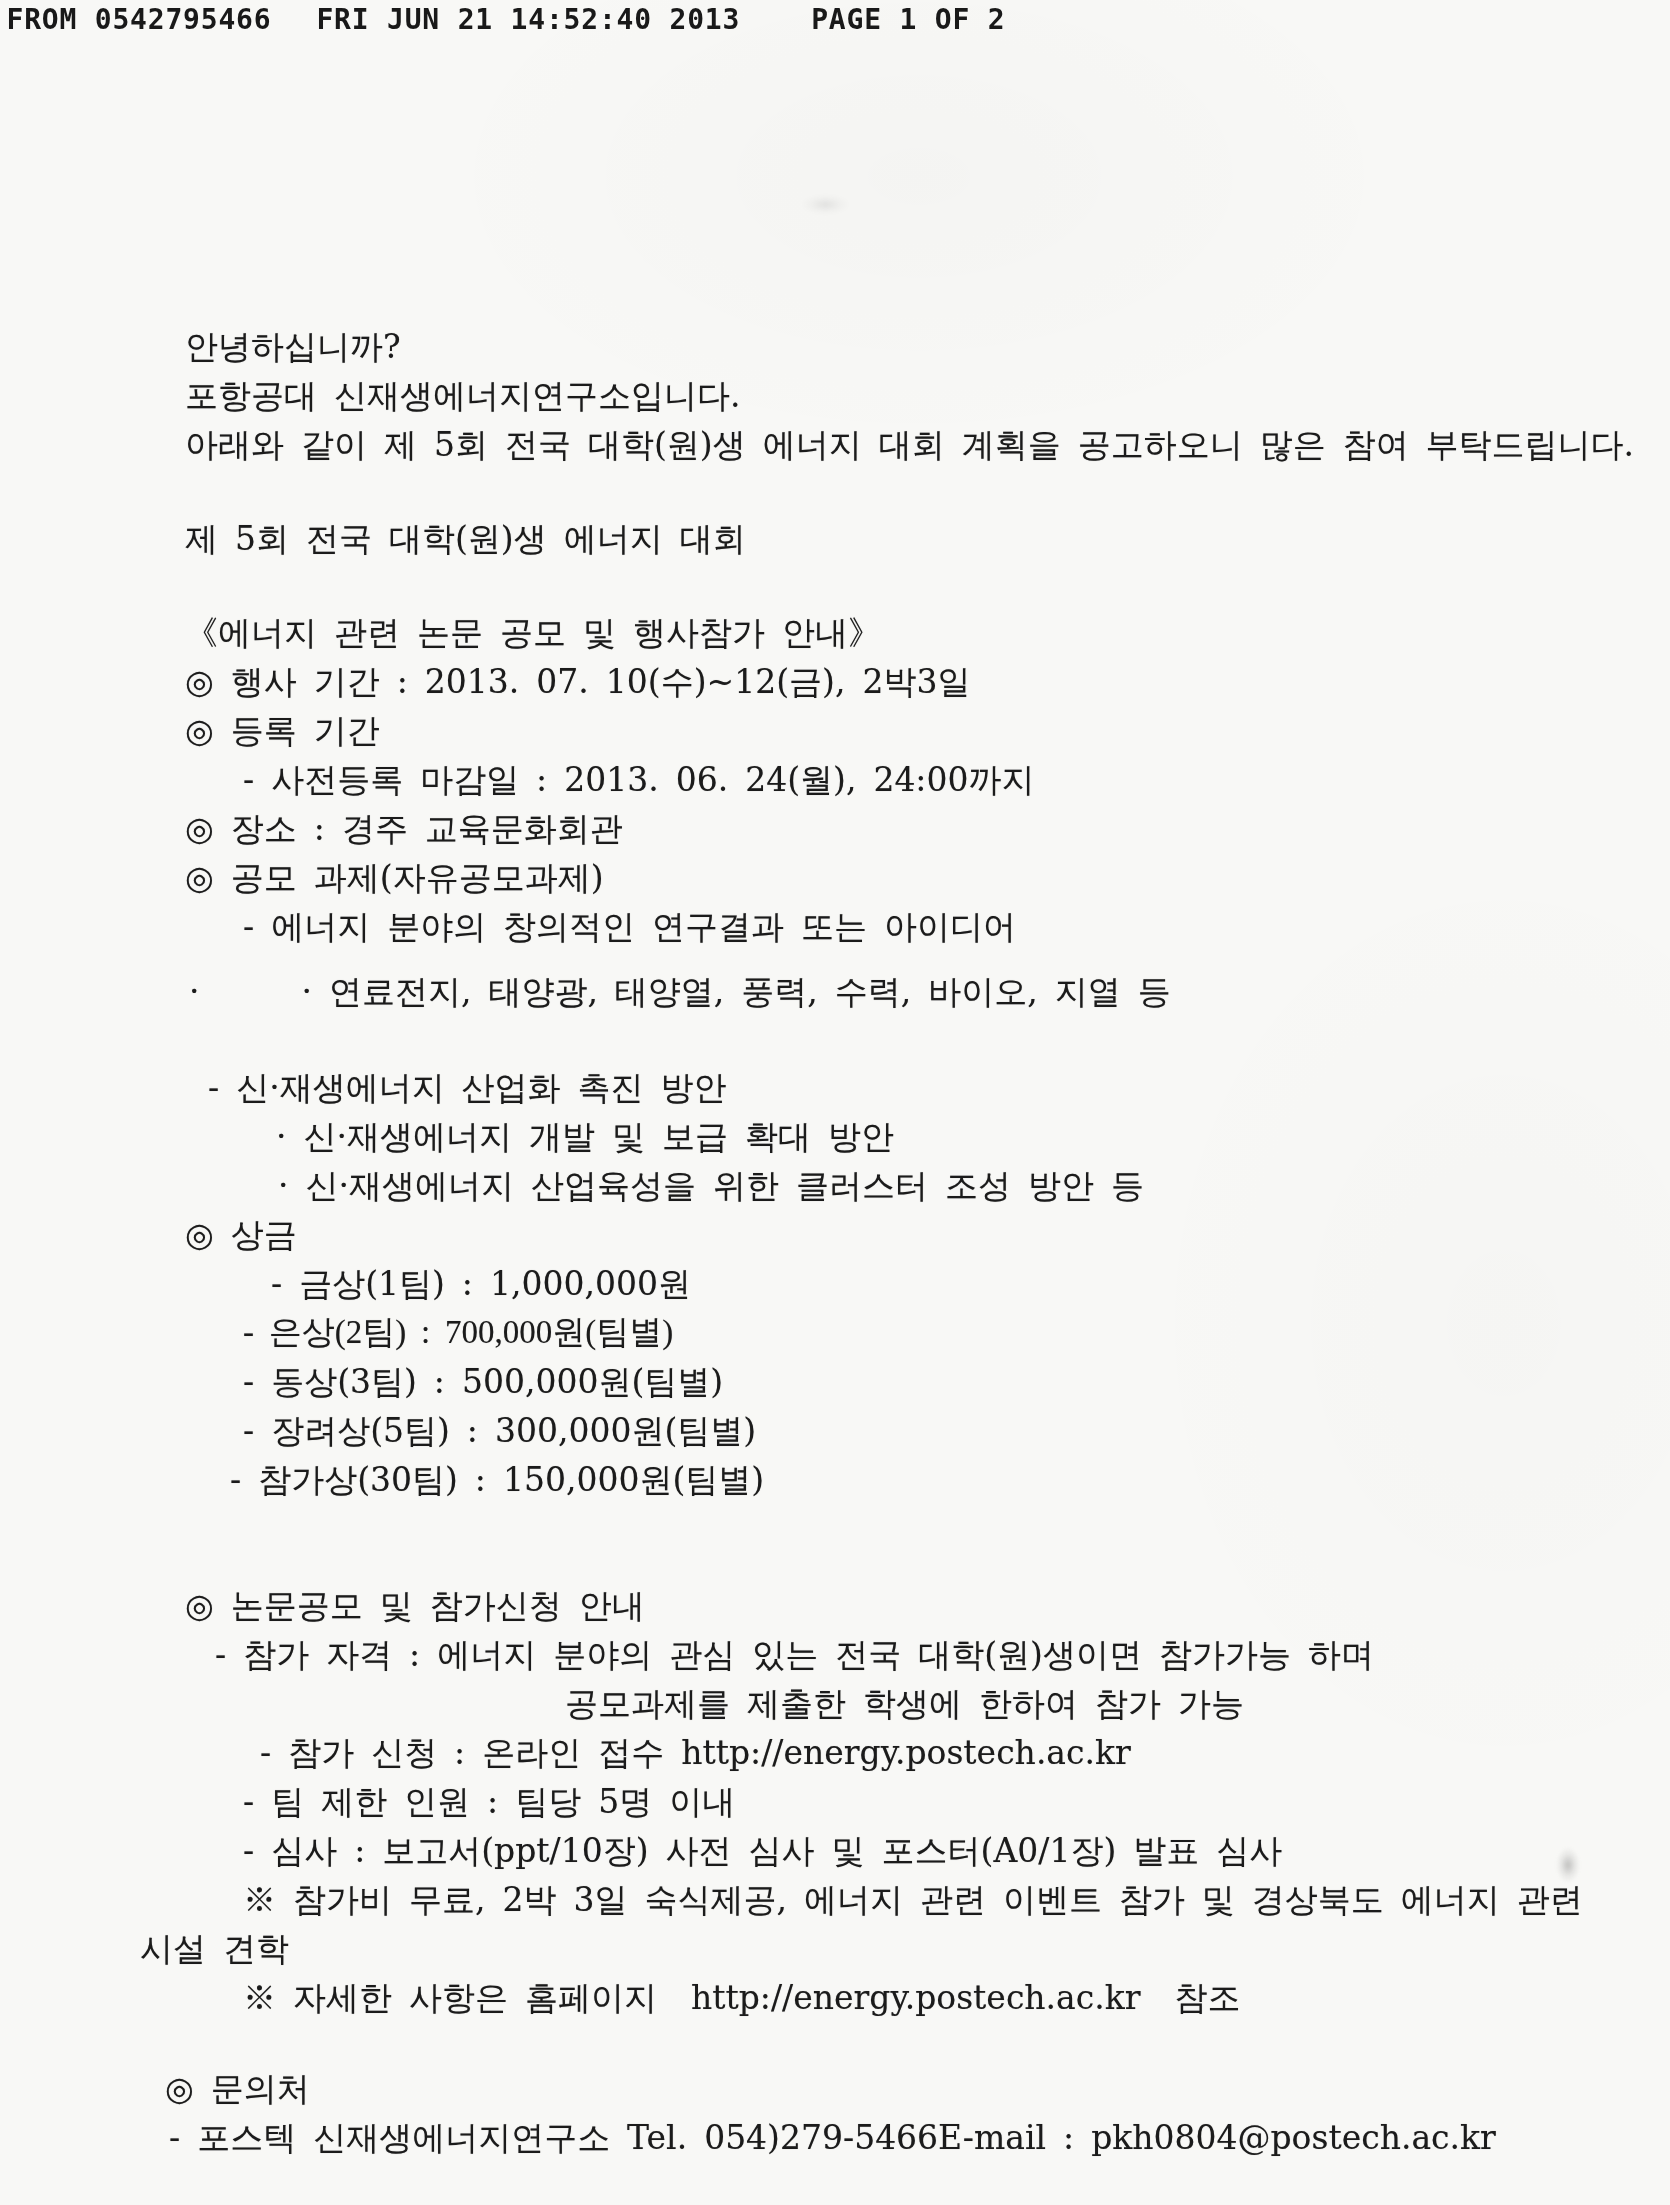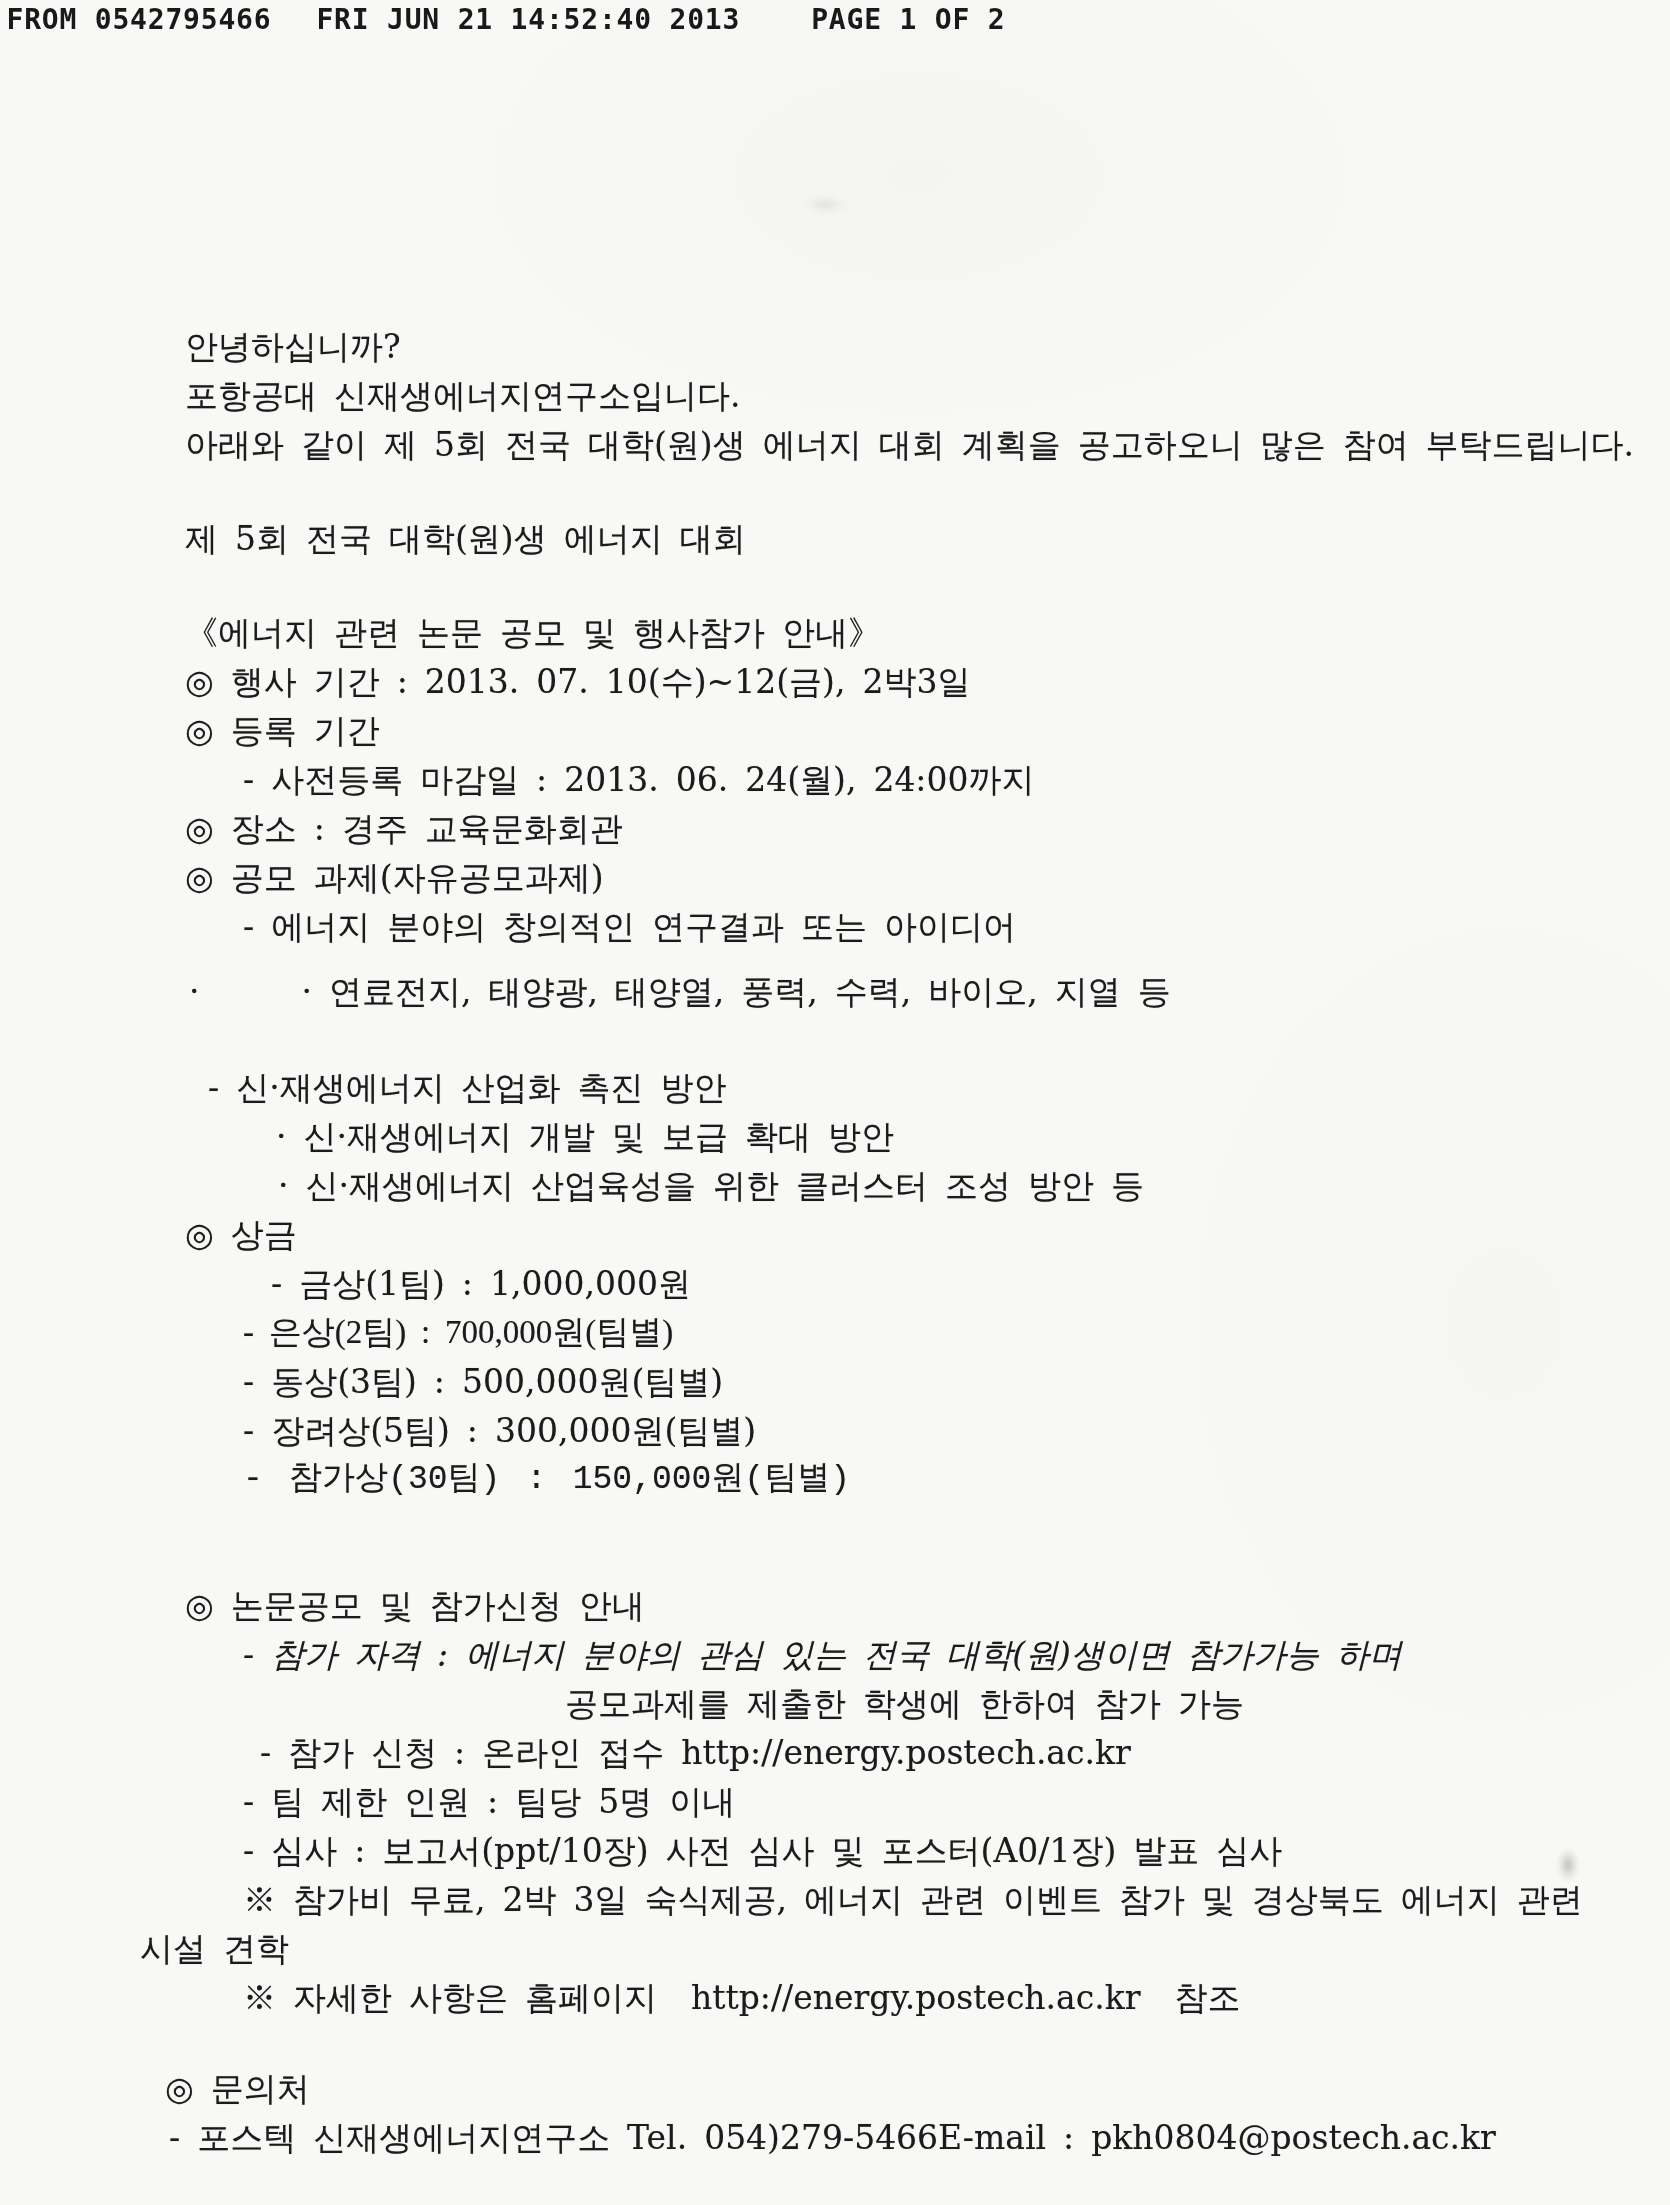--- a/index.html
+++ b/index.html
@@ -81,23 +81,23 @@
       <div class="line" style="margin-left: 58px;">- 에너지 분야의 창의적인 연구결과 또는 아이디어</div>
       <div class="line" style="margin-left: 4px; margin-top: 16px;">·      · 연료전지, 태양광, 태양열, 풍력, 수력, 바이오, 지열 등</div>
       <div class="line" style="margin-left: 23px; margin-top: 47px;">- 신·재생에너지 산업화 촉진 방안</div>
       <div class="line" style="margin-left: 91px;">· 신·재생에너지 개발 및 보급 확대 방안</div>
       <div class="line" style="margin-left: 93px;">· 신·재생에너지 산업육성을 위한 클러스터 조성 방안 등</div>
       <div class="line">◎ 상금</div>
       <div class="line" style="margin-left: 86px;">- 금상(1팀) : 1,000,000원</div>
       <div class="line" style="margin-left: 58px; font-family: Liberation Serif, serif;">- 은상(2팀) : 700,000원(팀별)</div>
       <div class="line" style="margin-left: 58px;">- 동상(3팀) : 500,000원(팀별)</div>
       <div class="line" style="margin-left: 58px;">- 장려상(5팀) : 300,000원(팀별)</div>
-      <div class="line" style="margin-left: 58px; font-family: Liberation Mono, monospace;">- 참가상(30팀) : 150,000원(팀별)</div>
+      <div class="line" style="margin-left: 45px;">- 참가상(30팀) : 150,000원(팀별)</div>
       <div class="line" style="margin-top: 77px;">◎ 논문공모 및 참가신청 안내</div>
-      <div class="line" style="margin-left: 58px; font-style: italic;">- 참가 자격 : 에너지 분야의 관심 있는 전국 대학(원)생이면 참가가능 하며</div>
+      <div class="line" style="margin-left: 30px;">- 참가 자격 : 에너지 분야의 관심 있는 전국 대학(원)생이면 참가가능 하며</div>
       <div class="line" style="margin-left: 380px;">공모과제를 제출한 학생에 한하여 참가 가능</div>
       <div class="line" style="margin-left: 75px;">- 참가 신청 : 온라인 접수 http://energy.postech.ac.kr</div>
       <div class="line" style="margin-left: 58px;">- 팀 제한 인원 : 팀당 5명 이내</div>
       <div class="line" style="margin-left: 58px;">- 심사 : 보고서(ppt/10장) 사전 심사 및 포스터(A0/1장) 발표 심사</div>
       <div class="line" style="margin-left: 58px;">※ 참가비 무료, 2박 3일 숙식제공, 에너지 관련 이벤트 참가 및 경상북도 에너지 관련</div>
       <div class="line" style="margin-left: -45px;">시설 견학</div>
       <div class="line" style="margin-left: 58px;">※ 자세한 사항은 홈페이지  http://energy.postech.ac.kr  참조</div>
       <div class="line" style="margin-left: -20px; margin-top: 42px;">◎ 문의처</div>
       <div class="line" style="margin-left: -16px;">- 포스텍 신재생에너지연구소 Tel. 054)279-5466E-mail : pkh0804@postech.ac.kr</div>
     </div>

